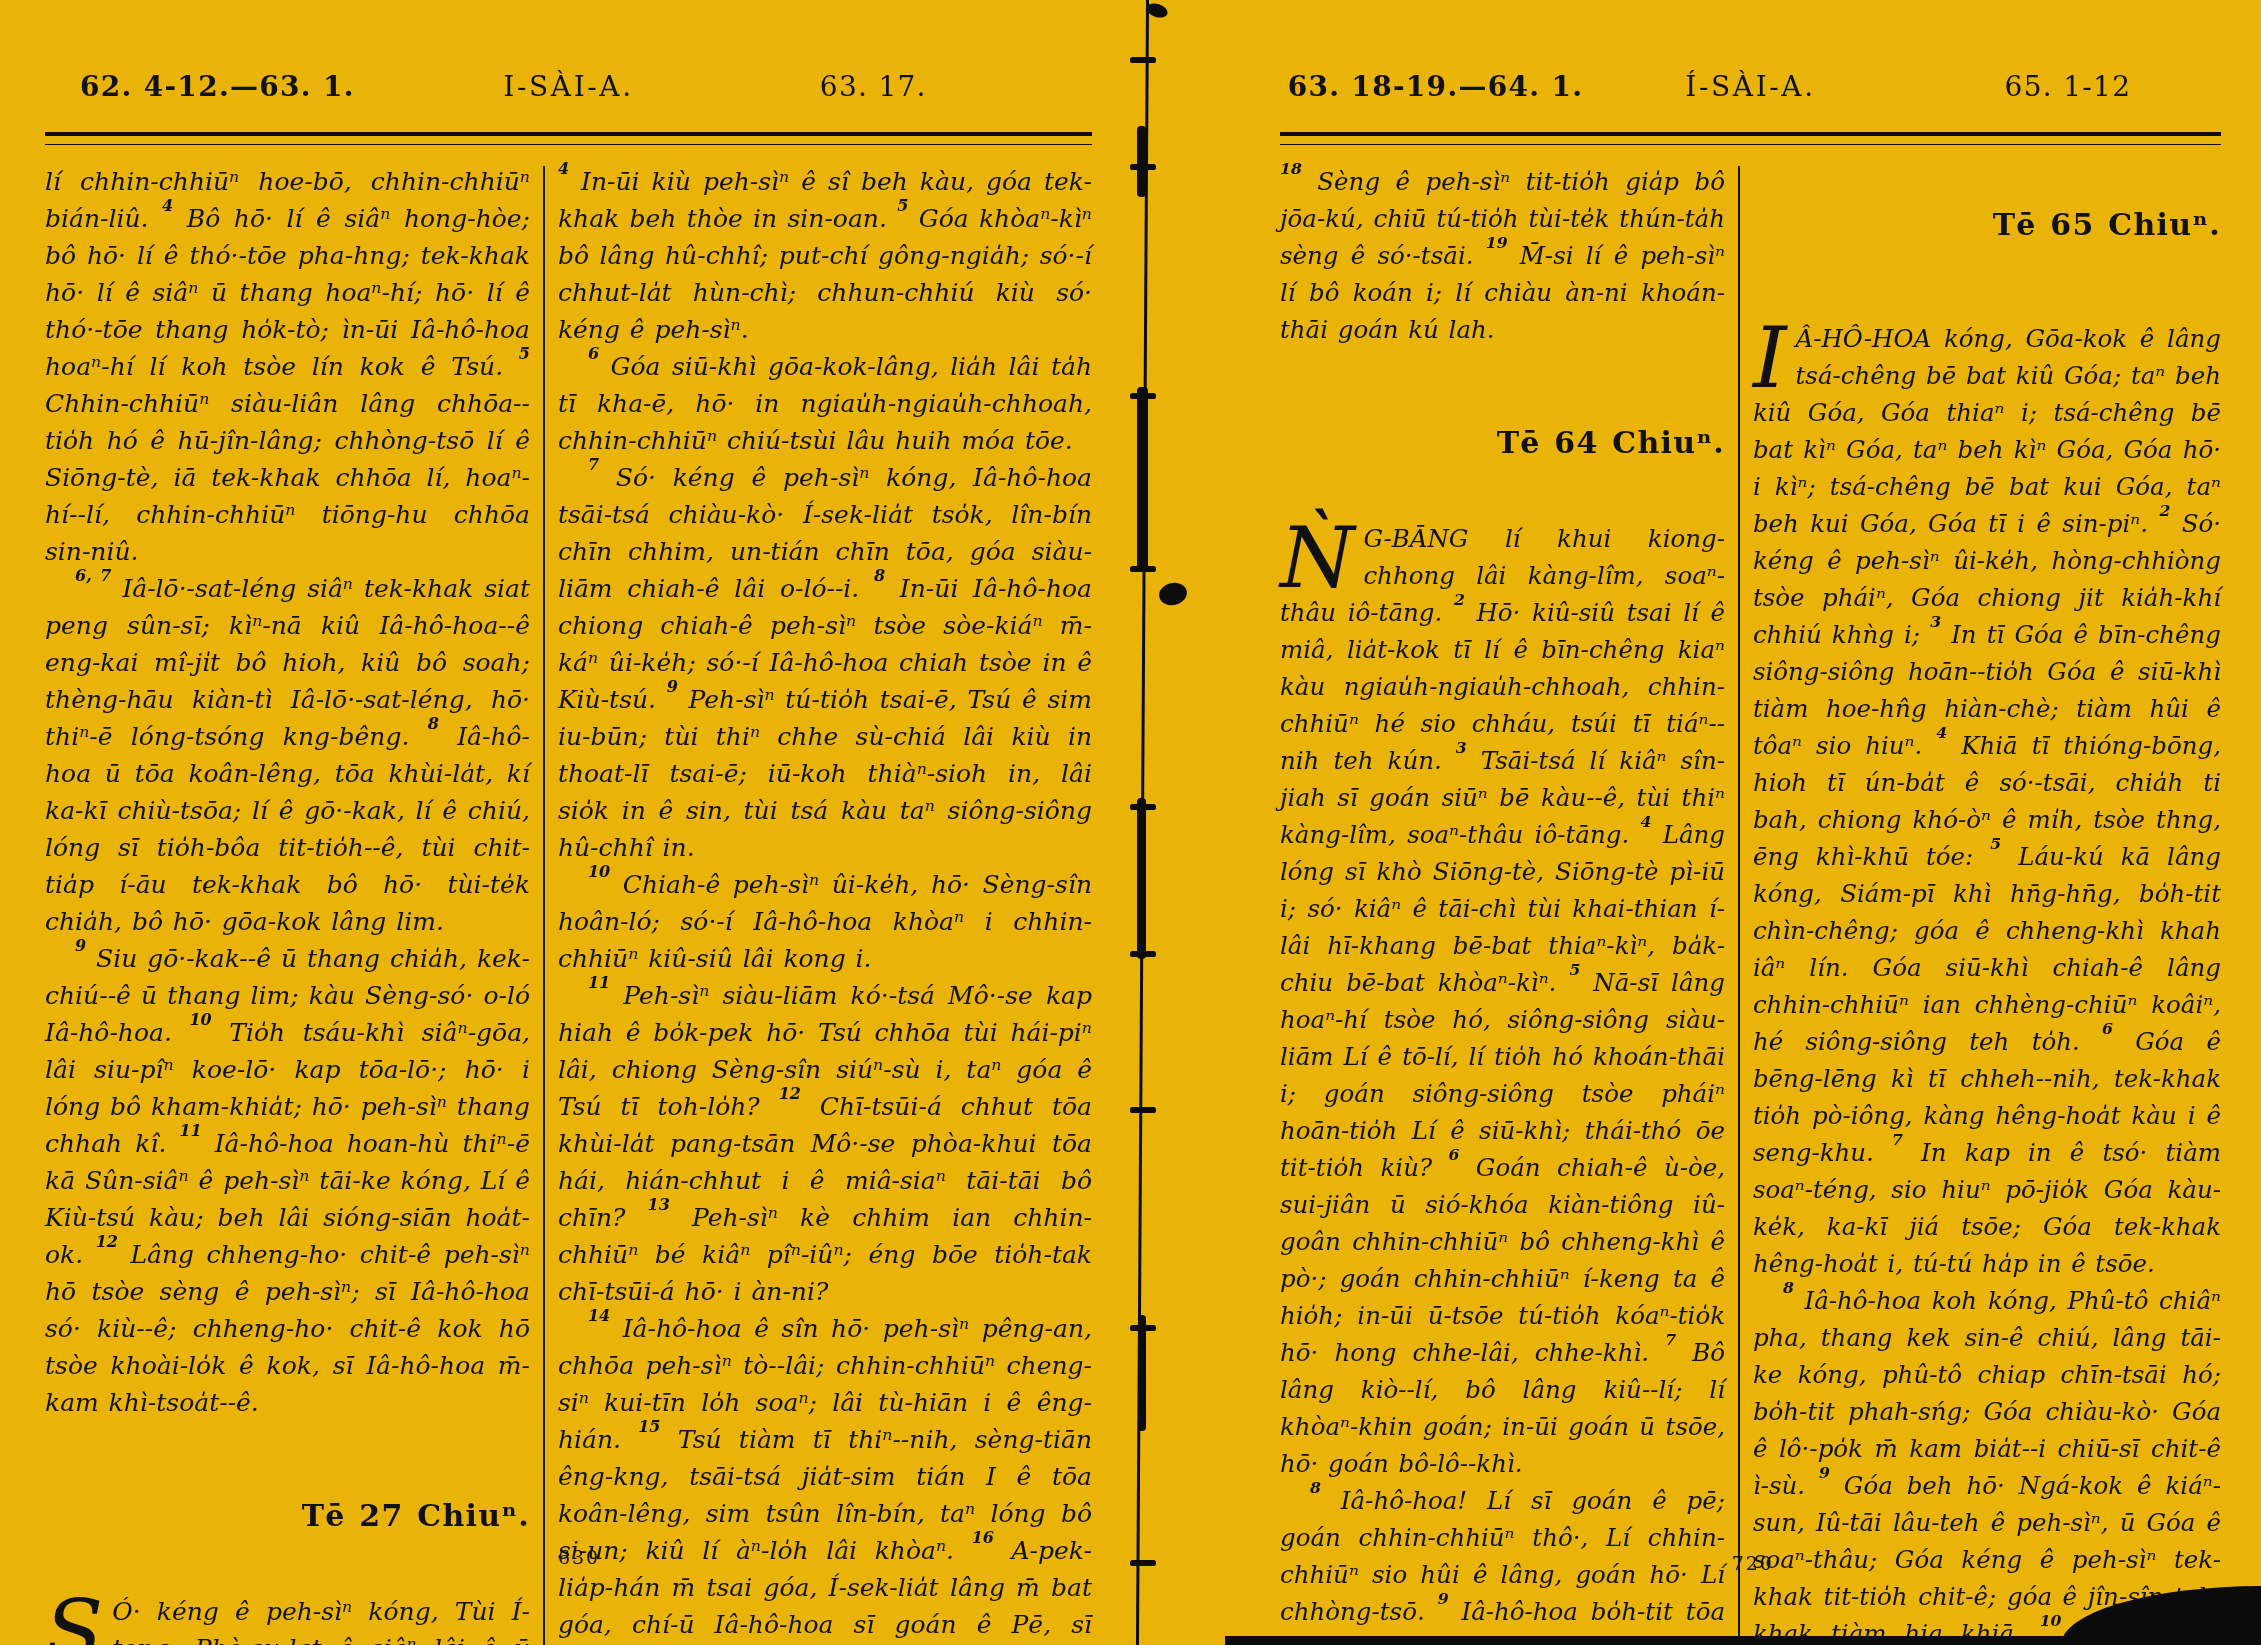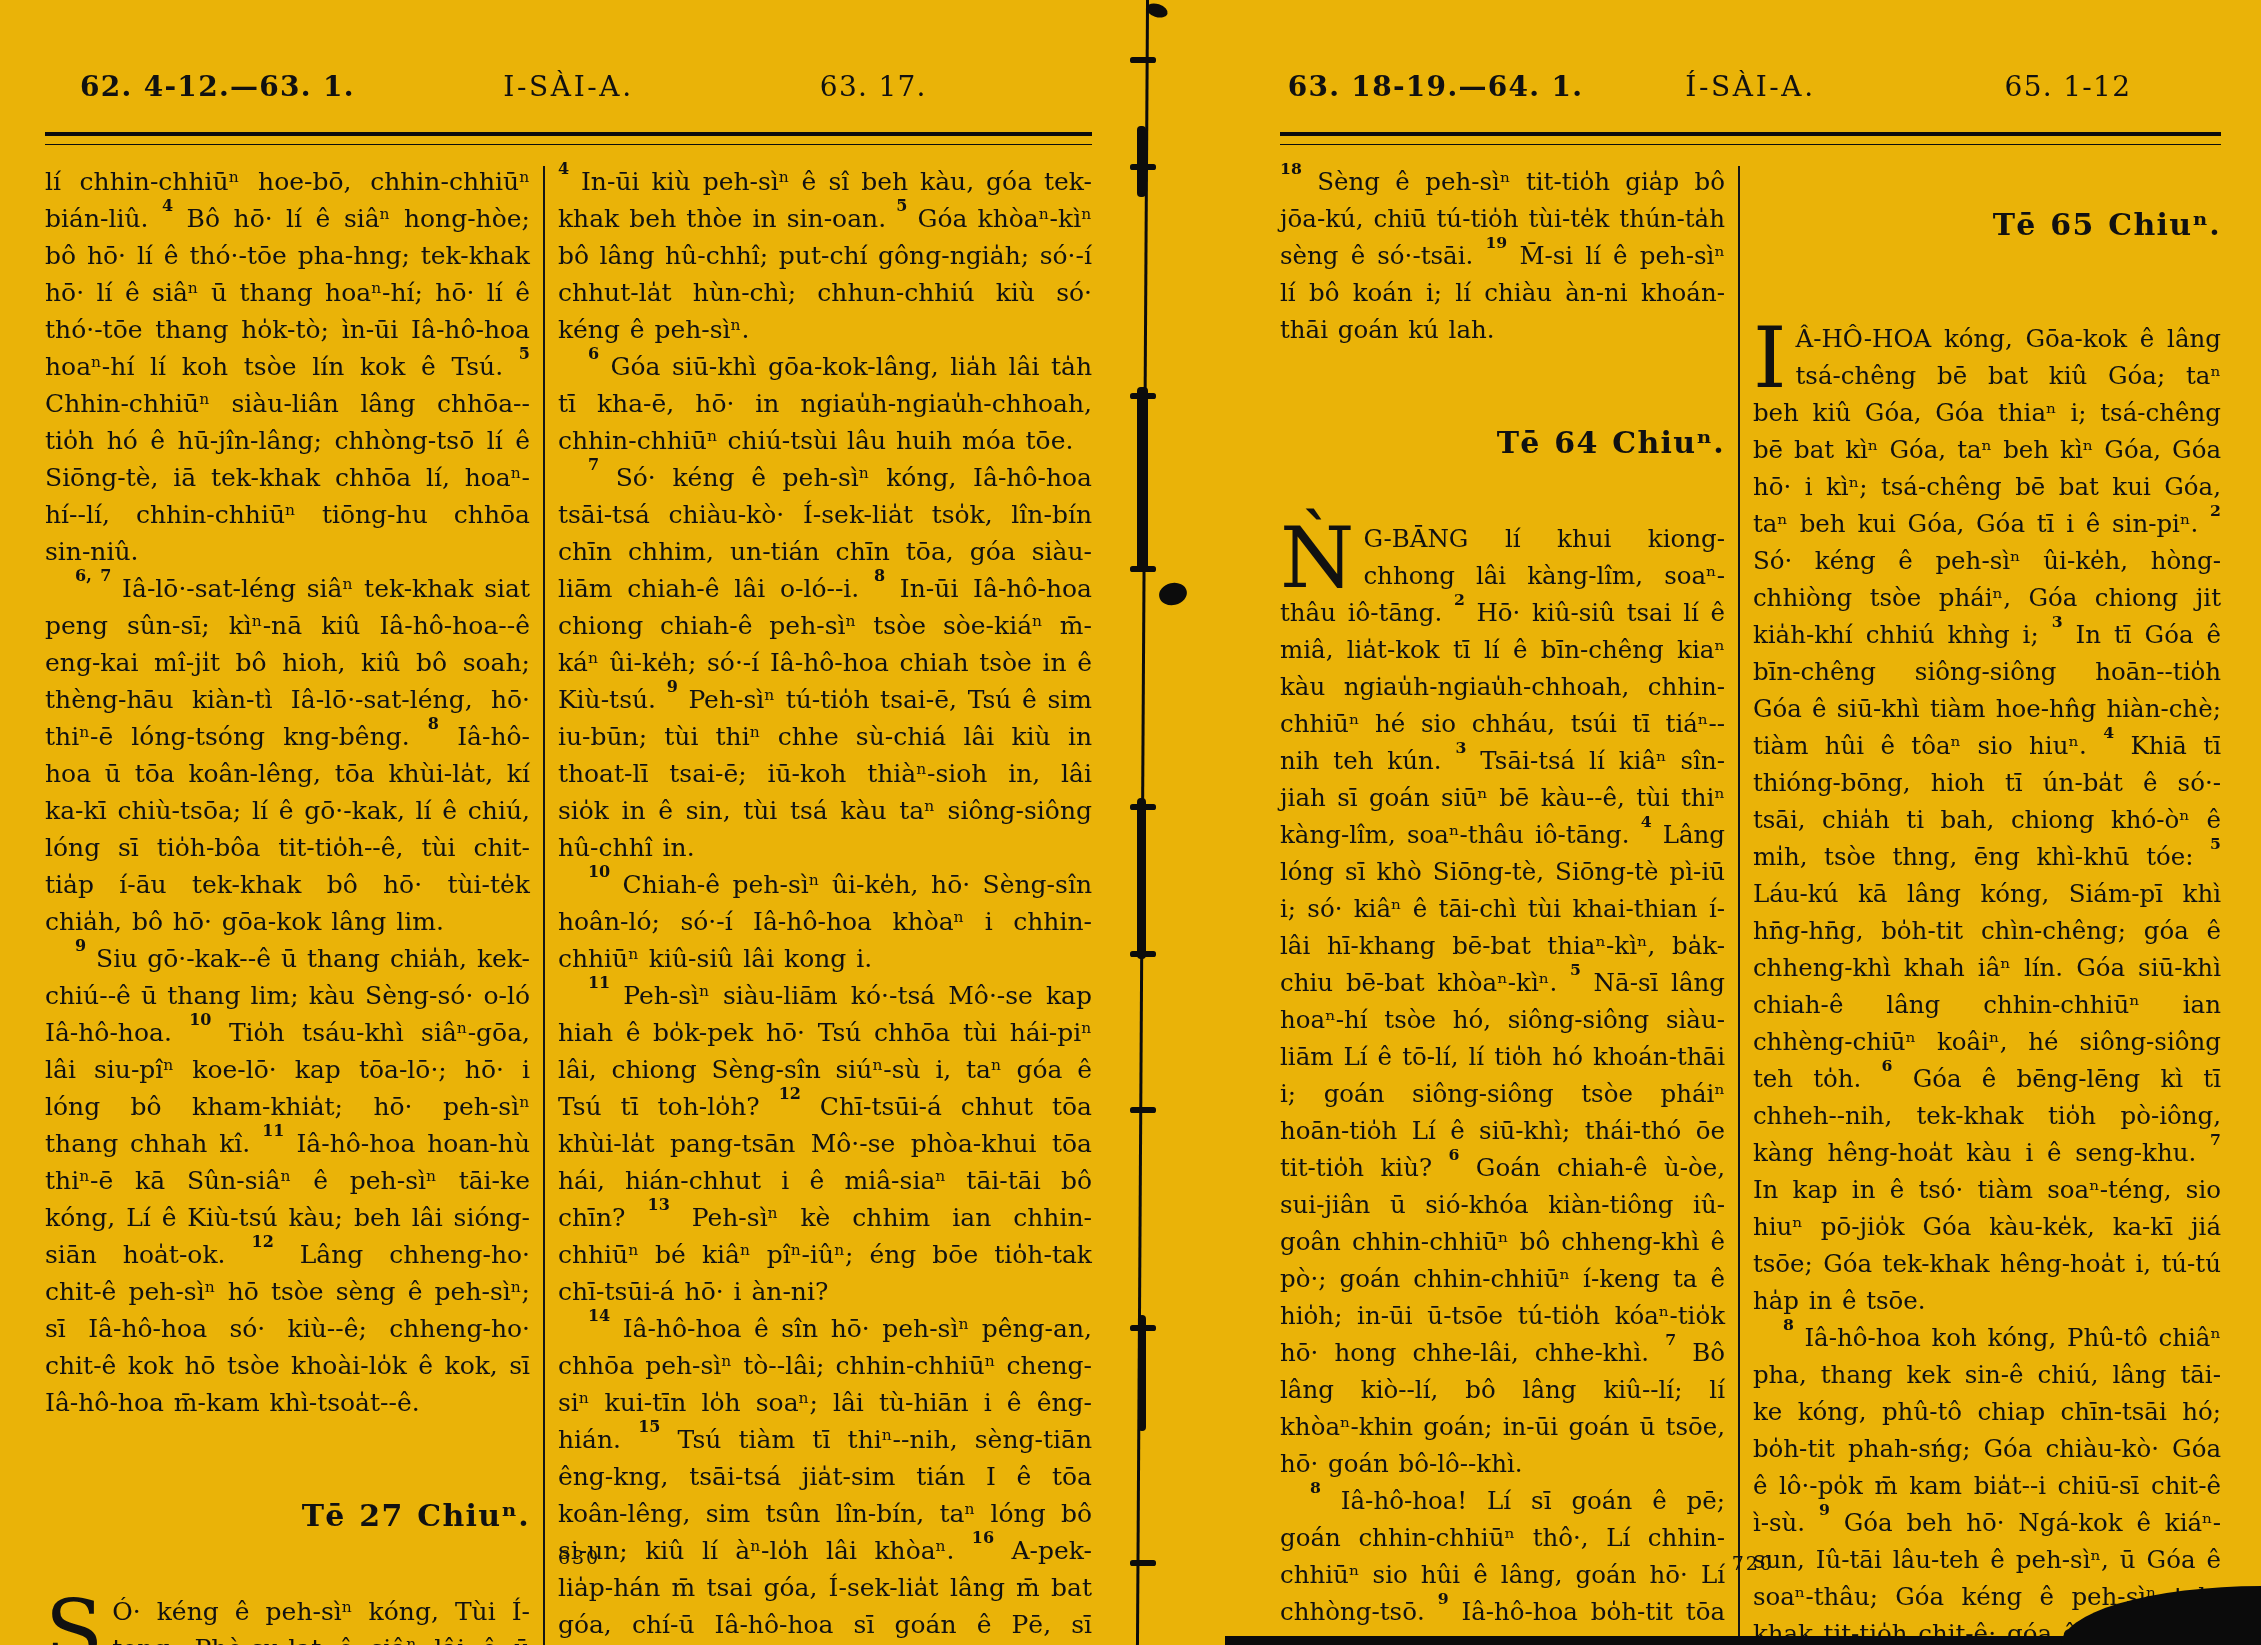--- a/index.html
+++ b/index.html
@@ -20,21 +20,21 @@
   .double-rule{height:7.7px;border-top:4.5px solid #0d0d0d;border-bottom:1.9px solid #0d0d0d;margin-top:3.9px;}
   .columns{display:flex;align-items:stretch;margin-top:18px;}
   .col-rule{width:1.9px;background:#161616;margin:3.9px 13px 0 13px;min-height:1334px;}
   .column{text-align:justify;word-spacing:1.9px;}
   .page-left .column{font-size:25px;line-height:37px;}
   .page-right .column{font-size:24.5px;line-height:37px;}
   .page-left .col-1{width:485px;}
   .page-left .col-2{flex:1;}
   .page-right .col-1{width:445px;}
   .page-right .col-2{flex:1;}
-  .para{margin:0;}
+  .para{margin:0;font-style:italic;}
   .para.indent{text-indent:30px;}
   sup.verse-num{font-size:0.64em;line-height:0;position:relative;top:-0.38em;font-weight:600;letter-spacing:0;}
   .chapter-heading{
     text-align:right;font-size:30px;font-weight:bold;letter-spacing:1.3px;
     margin:76px 0 59px 0;text-indent:0;
   }
   .page-right .col-2 .chapter-heading{margin:43px 0 77px 0;}
   .dropcap{
     float:left;font-size:85px;line-height:64px;padding:6.4px 9px 0 0;font-weight:normal;
   }

